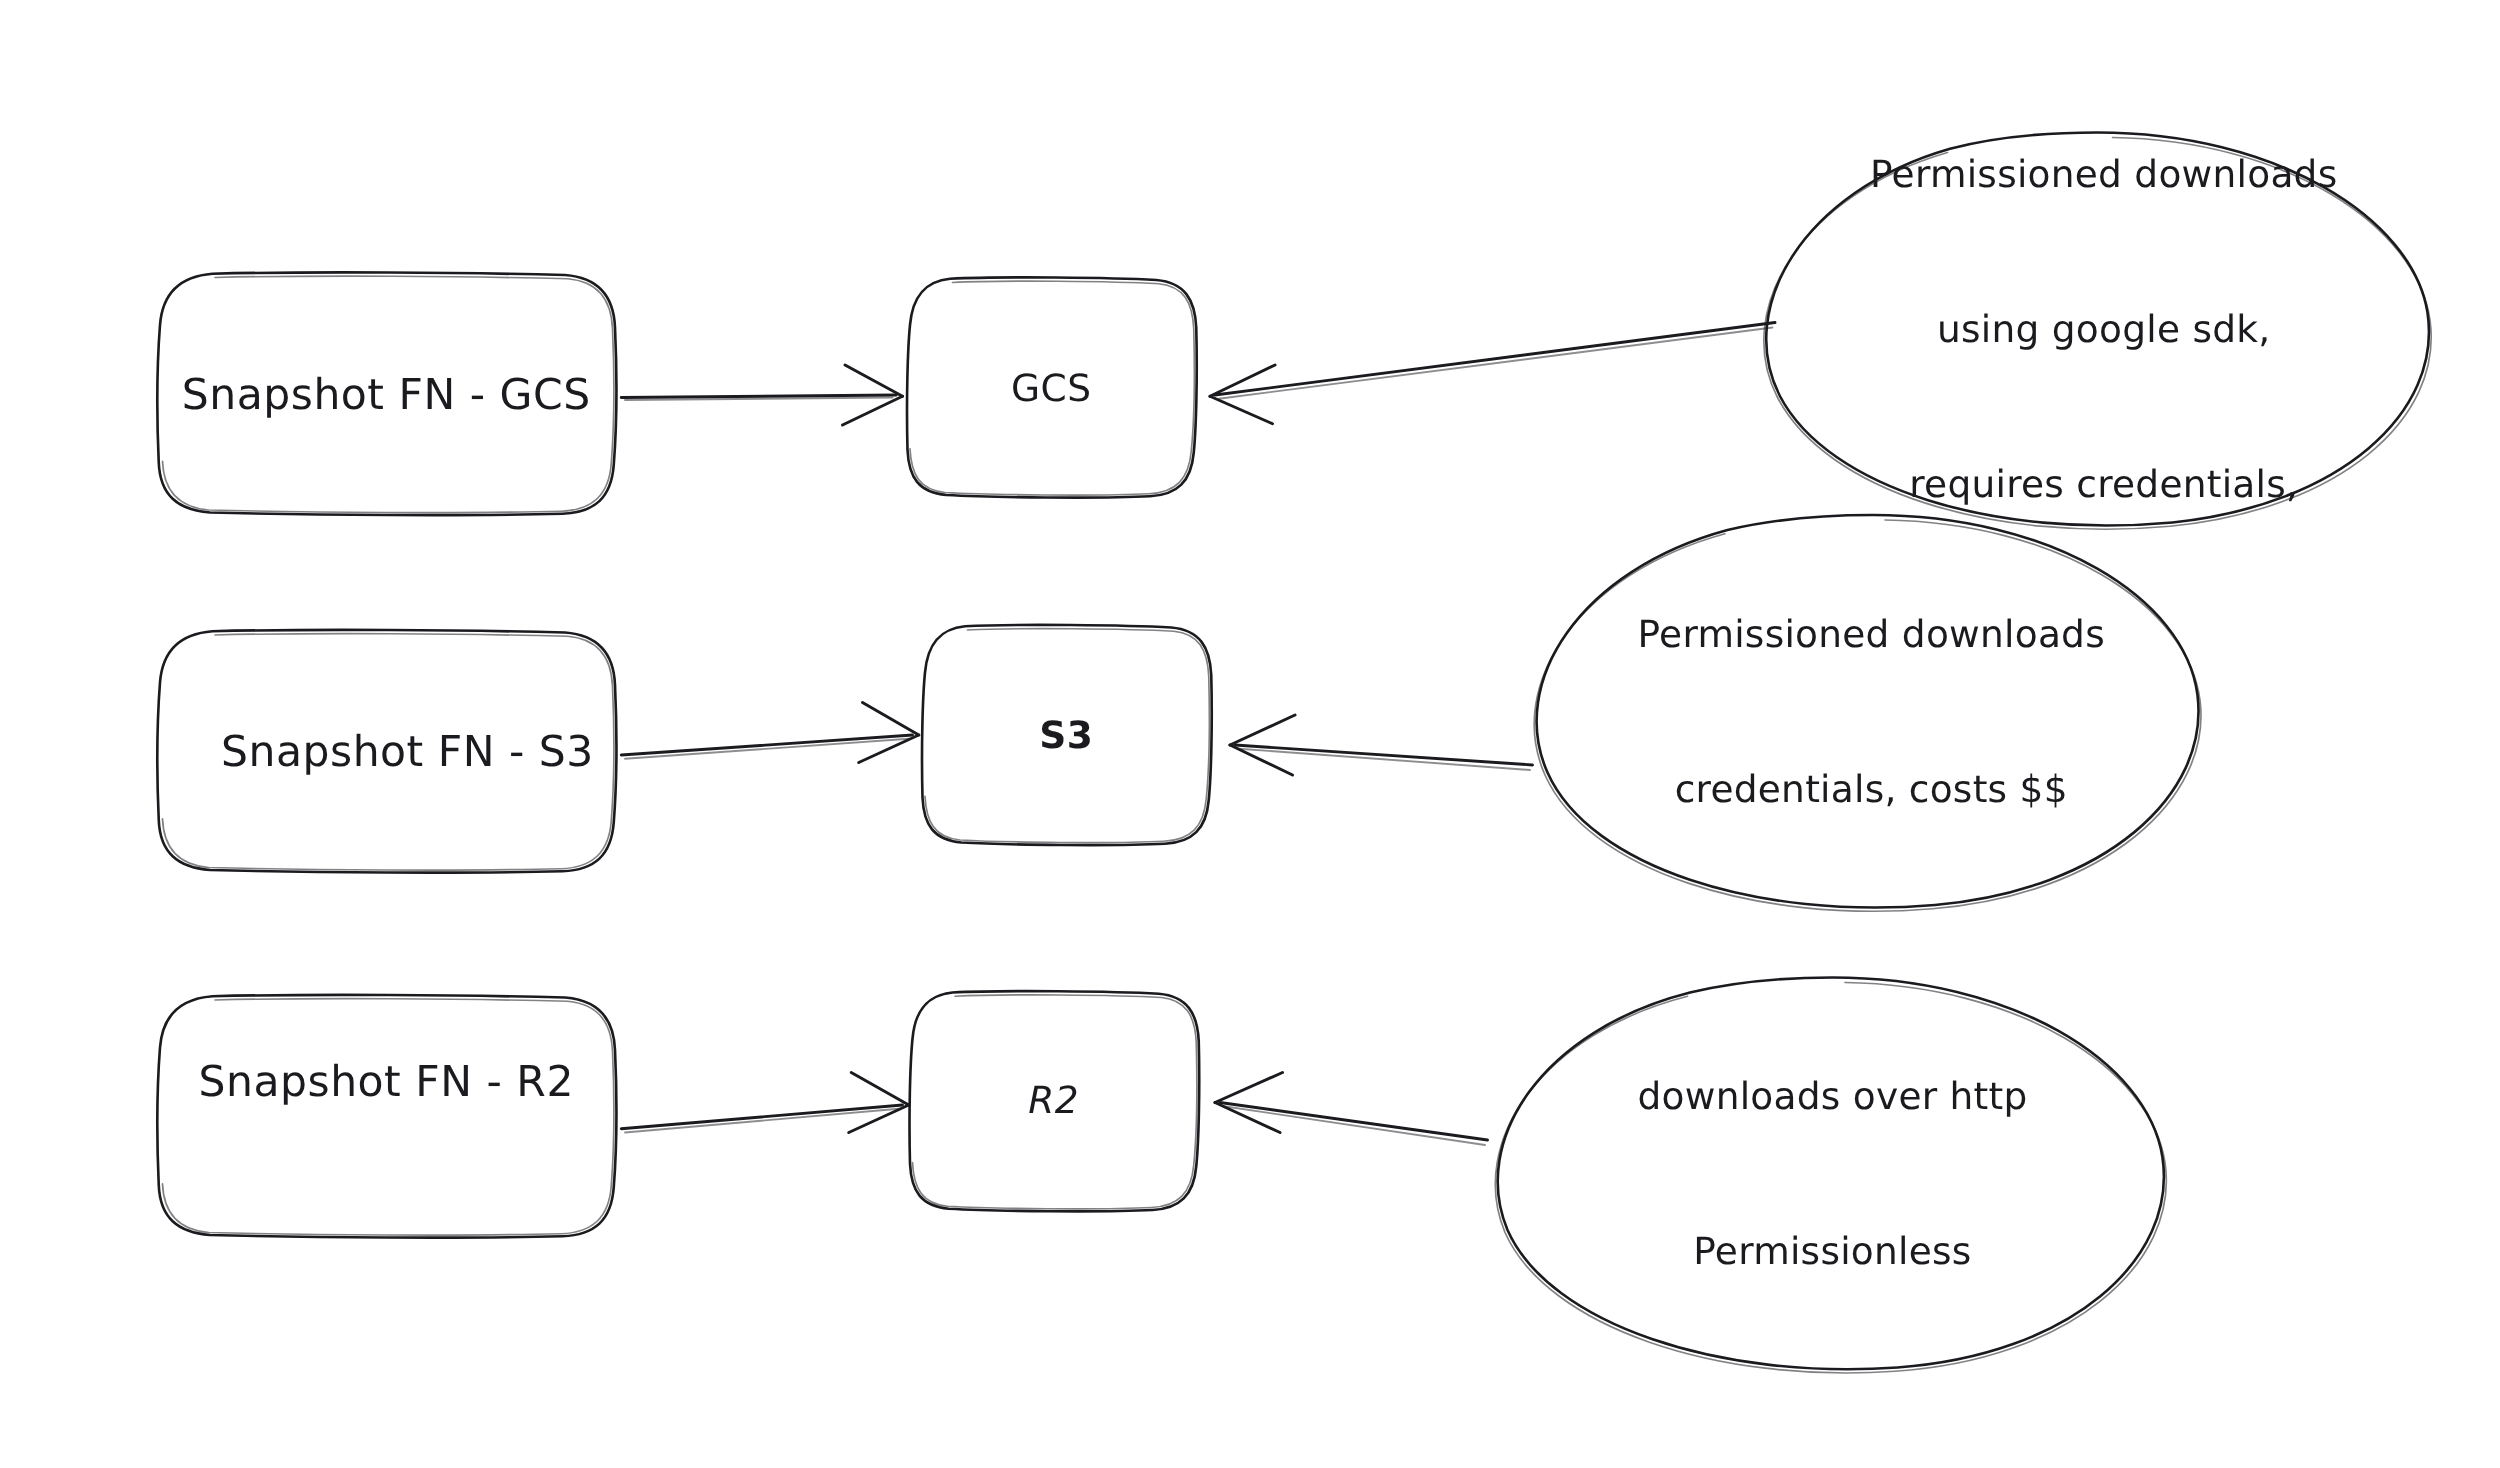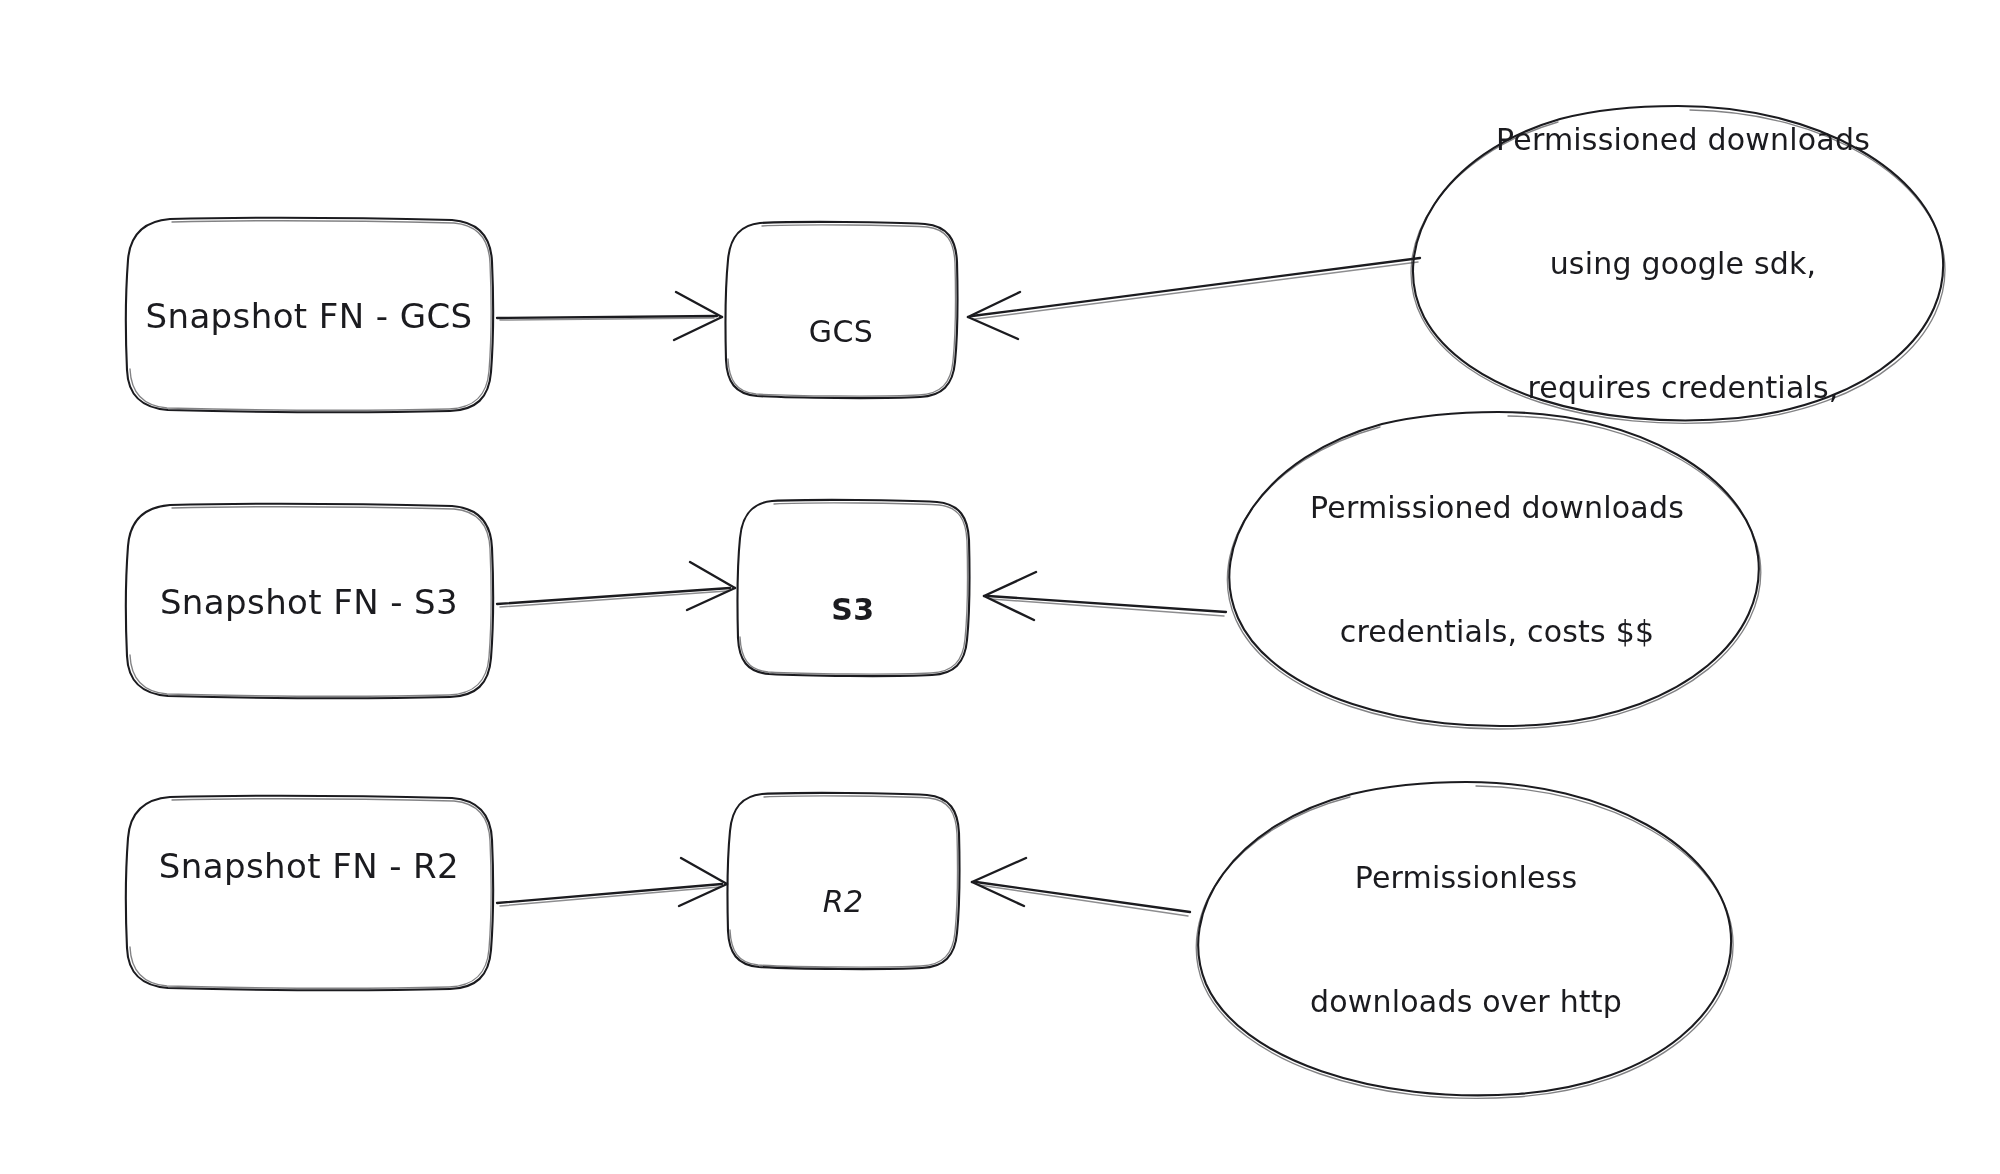--- a/index.html
+++ b/index.html
@@ -43,21 +43,21 @@
     font-family: "DejaVu Sans", sans-serif;
     color: #1b1b1f;
     text-align: center;
     line-height: 1.30;
     white-space: pre;
     letter-spacing: 0.4px;
     transform: translate(-50%, -50%);
     pointer-events: none;
   }
   .label-box-large { font-size: 34px; }
-  .label-box-small { font-size: 30px; margin-top: 20px; }
+  .label-box-small { font-size: 30px; }
   .label-ellipse {
     font-size: 30px;
     line-height: 1.38;
     letter-spacing: 0.2px;
   }
 </style>
 </head>
 <body>
 
 <div id="canvas-root">
@@ -207,31 +207,31 @@
   <div class="node-text label-box-large" style="left:309px; top:316px;">Snapshot FN - GCS</div>
 
   <div class="node-text label-box-small" style="left:841px; top:311px;">GCS</div>
 
   <div class="node-text label-ellipse" style="left:1683px; top:264px;">
     <div>Permissioned downloads</div>
     <div>using google sdk,</div>
     <div>requires credentials,</div>
   </div>
 
-  <div class="node-text label-box-large" style="left:309px; top:602px;text-align:right;">Snapshot FN - S3</div>
+  <div class="node-text label-box-large" style="left:326px; top:602px;text-align:right;">Snapshot FN - S3</div>
 
   <div class="node-text label-box-small" style="left:853px; top:589px;font-weight:bold;">S3</div>
 
   <div class="node-text label-ellipse" style="left:1497px; top:570px;">
     <div>Permissioned downloads</div>
     <div>credentials, costs $$</div>
   </div>
 
   <div class="node-text label-box-large" style="left:309px; top:866px;">Snapshot FN - R2</div>
 
   <div class="node-text label-box-small" style="left:843px; top:881px;font-style:italic;">R2</div>
 
   <div class="node-text label-ellipse" style="left:1466px; top:940px;">
+    <div>downloads over http</div>
     <div>Permissionless</div>
-    <div>downloads over http</div>
   </div>
 
 </div>
 
 </body></html>

